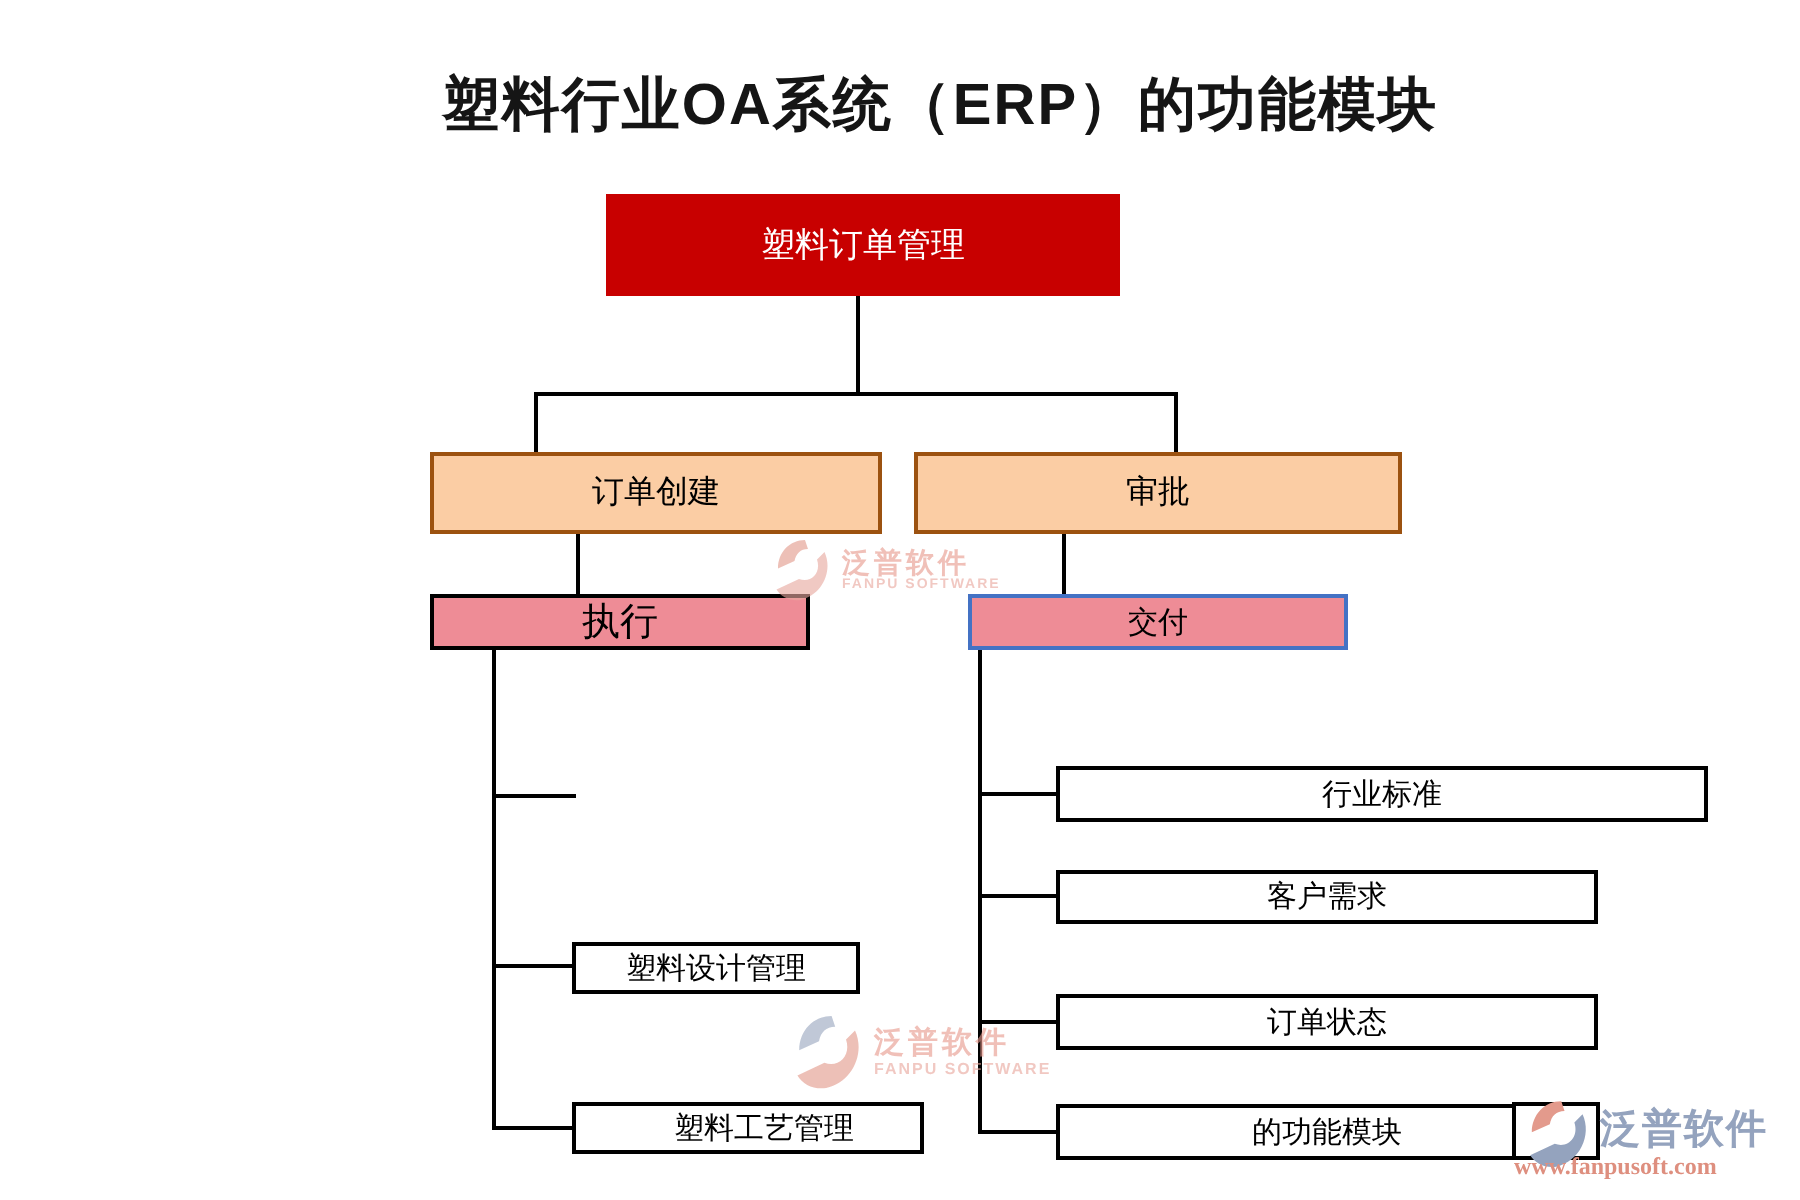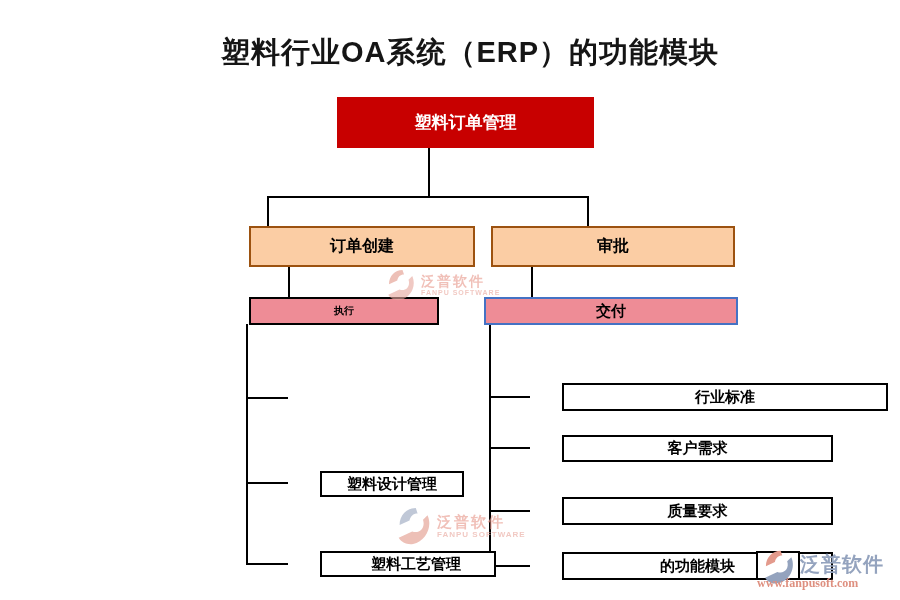--- a/index.html
+++ b/index.html
@@ -19,30 +19,30 @@
   #stage{position:relative;width:900px;height:600px;background:#ffffff;overflow:hidden;}
 
   .title{
     position:absolute;left:40px;top:33px;width:860px;
     text-align:center;font-size:29px;font-weight:bold;color:#151515;
     letter-spacing:1px;
   }
 
   .node{
     position:absolute;display:flex;align-items:center;justify-content:center;
-    font-weight:bold;color:#000;background:#fff;margin-left:34px;
+    font-weight:normal;color:#000;background:#fff;
   }
   .node-root{
     background:var(--root-fill);color:#ffffff;font-size:17px;border:none;
   }
   .node-l2{
     background:var(--level2-fill);border:2px solid var(--level2-border);font-size:16px;
   }
   .node-l3a{
-    background:var(--level3-fill);border:2px solid var(--level3-border-left);font-size:10px;
+    background:var(--level3-fill);border:2px solid var(--level3-border-left);font-size:19px;
   }
   .node-l3b{
     background:var(--level3-fill);border:2px solid var(--level3-border-right);font-size:15px;
   }
   .leaf{
     background:#ffffff;border:2px solid var(--leaf-border);font-size:15px;
   }
 
   .line-v{position:absolute;width:2px;background:var(--line);}
   .line-h{position:absolute;height:2px;background:var(--line);}
@@ -98,28 +98,28 @@
   <div class="line-h" style="left:489px;top:447px;width:41px;"></div>
   <div class="line-h" style="left:489px;top:510px;width:41px;"></div>
   <div class="line-h" style="left:489px;top:565px;width:41px;"></div>
 
   <div class="node node-root" style="left:303px;top:97px;width:257px;height:51px;">塑料订单管理</div>
 
   <div class="node node-l2" style="left:457px;top:226px;width:244px;height:41px;">审批</div>
   <div class="node node-l2" style="left:215px;top:226px;width:226px;height:41px;">订单创建</div>
 
   <div class="node node-l3a" style="left:215px;top:297px;width:190px;height:28px;">执行</div>
-  <div class="node node-l3b" style="left:450px;top:297px;width:254px;height:28px;">交付</div>
+  <div class="node node-l3b" style="left:484px;top:297px;width:190px;height:28px;">交付</div>
 
   <div class="node leaf" style="left:286px;top:471px;width:144px;height:26px;">塑料设计管理</div>
   <div class="node leaf" style="left:286px;top:551px;width:176px;height:26px;padding-left:16px;">塑料工艺管理</div>
 
   <div class="node leaf" style="left:528px;top:383px;width:326px;height:28px;">行业标准</div>
   <div class="node leaf" style="left:528px;top:435px;width:271px;height:27px;">客户需求</div>
-  <div class="node leaf" style="left:528px;top:497px;width:271px;height:28px;">质量要求</div>
+  <div class="node leaf" style="left:528px;top:497px;width:271px;height:28px;">订单状态</div>
   <div class="node leaf" style="left:528px;top:552px;width:271px;height:28px;">的功能模块</div>
 
   <div class="watermark wm-a" style="left:386px;top:268px;">
     <svg class="wm-icon" width="30" height="34" viewBox="0 0 40 44">
       <path d="M22 2 C12 2 4 10 4 21 L15 16 C16 11 19 8 24 8 Z" fill="#E39A8C"></path>
       <path d="M35 10 C41 23 33 39 19 42 C12 43 6 40 3 35 L18 28 C26 31 33 24 30 15 Z" fill="#E8A9A0"></path>
     </svg>
     <div class="wm-text">
       <span class="wm-cn">泛普软件</span>
       <span class="wm-en">FANPU SOFTWARE</span>

